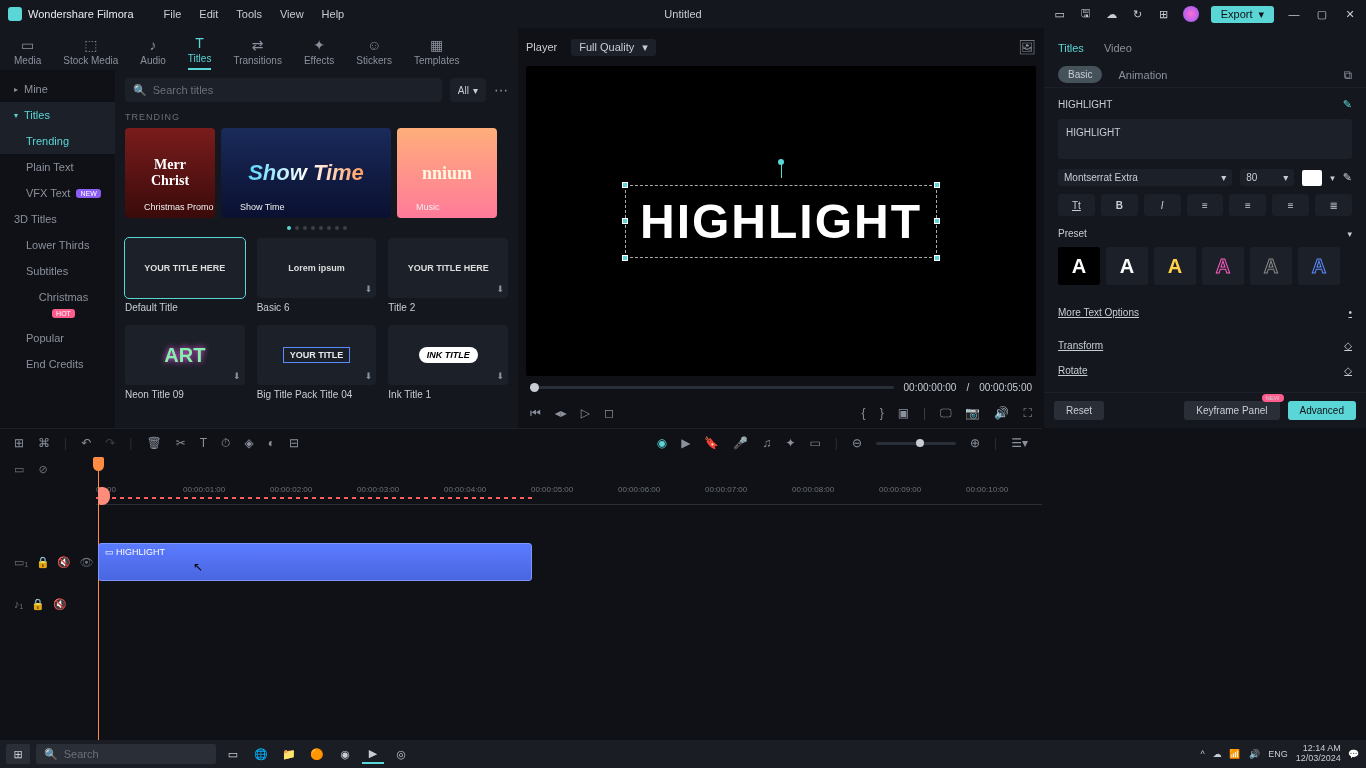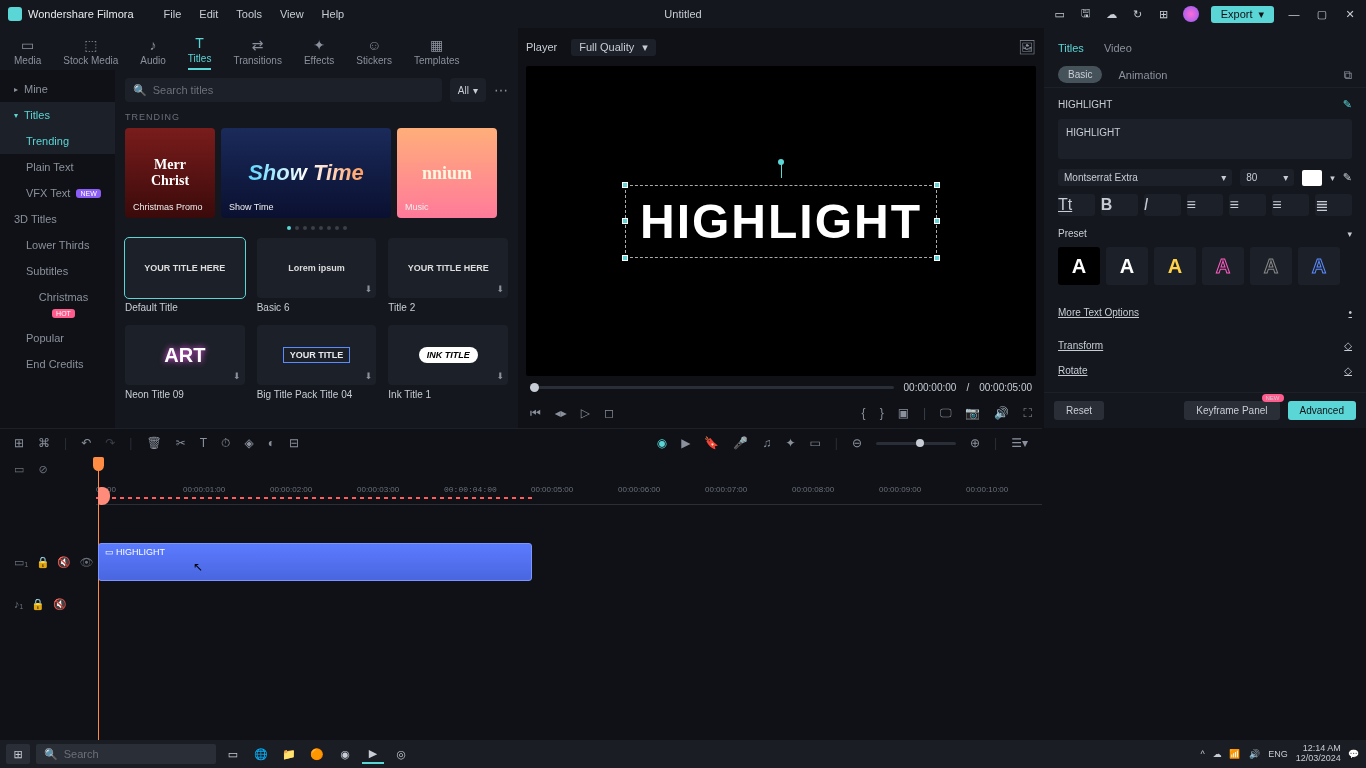--- a/index.html
+++ b/index.html
@@ -31,21 +31,21 @@
 .siderow .pill.pur{background:#8b5cf6;}
 
 .browser{flex:1;padding:8px 10px;display:flex;flex-direction:column;overflow:hidden;}
 .searchrow{display:flex;align-items:center;gap:8px;}
 .search{flex:1;background:#1c2028;border-radius:4px;height:24px;display:flex;align-items:center;padding:0 8px;color:#6b707a;font-size:11px;gap:6px;}
 .allbtn{background:#1c2028;border-radius:4px;height:24px;padding:0 8px;font-size:10px;display:flex;align-items:center;gap:4px;}
 .dotsbtn{color:#8b919c;font-size:14px;}
 .sect{font-size:9px;letter-spacing:1px;color:#6b707a;margin:10px 0 6px;}
 .trow{display:flex;gap:6px;overflow:hidden;}
 .tcard{height:90px;border-radius:4px;position:relative;display:flex;align-items:center;justify-content:center;color:#fff;font-weight:bold;}
-.tcard .cap{position:absolute;left:8px;bottom:6px;font-size:9px;font-weight:normal;color:#eee;}
+.tcard .cap{position:absolute;left:19px;bottom:6px;font-size:9px;font-weight:normal;color:#eee;}
 .dots{display:flex;justify-content:center;gap:4px;margin:8px 0;}
 .dots span{width:4px;height:4px;border-radius:50%;background:#3a3f48;}
 .dots span.on{background:#5bd6d6;}
 .grid3{display:grid;grid-template-columns:repeat(3,1fr);gap:12px;}
 .gcard{height:60px;background:#1c2028;border-radius:4px;display:flex;align-items:center;justify-content:center;font-size:10px;color:#e8eaed;position:relative;}
 .gcard.sel{outline:1px solid #5bd6d6;}
 .gcard .dl{position:absolute;right:4px;bottom:4px;font-size:9px;color:#8b919c;}
 .glabel{font-size:10px;color:#c8cdd5;margin-top:4px;}
 
 .col-mid{flex:1;background:#0f1116;display:flex;flex-direction:column;padding:4px 8px 0;}
@@ -70,21 +70,21 @@
 .rsub .pill2{background:#46525a;padding:3px 10px;border-radius:10px;font-size:10px;}
 .rsub .adv{margin-left:auto;color:#8b919c;font-size:12px;}
 .rbody{flex:1;overflow-y:auto;padding:10px 14px;}
 .rrow{display:flex;align-items:center;gap:8px;margin-bottom:8px;}
 .rlabel{font-size:10px;color:#c8cdd5;}
 .tinput{background:#1c2028;border-radius:3px;padding:8px;color:#c8cdd5;width:100%;height:40px;font-size:10px;}
 .fontsel{background:#1c2028;border-radius:3px;padding:3px 6px;flex:1;display:flex;align-items:center;justify-content:space-between;font-size:10px;}
 .sizesel{background:#1c2028;border-radius:3px;padding:3px 6px;width:54px;display:flex;align-items:center;justify-content:space-between;font-size:10px;}
 .swatch{width:20px;height:16px;background:#fff;border-radius:2px;}
 .stylebtns{display:flex;gap:6px;margin-top:6px;}
-.sbtn{flex:1;height:22px;background:#1c2028;border-radius:3px;display:flex;align-items:center;justify-content:flex-start;font-size:16px;}
+.sbtn{flex:1;height:22px;background:#1c2028;border-radius:3px;display:flex;align-items:center;justify-content:center;font-size:10px;}
 .presets{display:flex;gap:6px;margin-top:6px;}
 .preset{width:42px;height:38px;background:#1c2028;border-radius:3px;display:flex;align-items:center;justify-content:center;font-size:20px;font-weight:900;}
 .sec{margin-top:14px;padding-top:8px;}
 .sechead{display:flex;align-items:center;justify-content:space-between;font-size:10px;color:#c8cdd5;text-decoration:underline;}
 .rfoot{height:36px;border-top:1px solid #1c2028;display:flex;align-items:center;padding:0 10px;gap:8px;}
 .rfoot .btn{padding:4px 12px;border-radius:3px;font-size:10px;}
 .rfoot .reset{background:#2a2e36;}
 .rfoot .kf{background:#2a2e36;margin-left:auto;position:relative;}
 .rfoot .kf .new{position:absolute;top:-7px;right:-4px;font-size:6px;background:#ff5c8d;padding:1px 4px;border-radius:6px;}
 .rfoot .advb{background:#5bd6d6;color:#0f1116;}
@@ -269,21 +269,21 @@
             </div>
             <div>
               <div class="gcard">
                 <span style="font-size:9px;font-weight:bold;color:#ddd">YOUR TITLE HERE</span>
                 <span class="dl">⬇</span>
               </div>
               <div class="glabel">Title 2</div>
             </div>
             <div>
               <div class="gcard">
-                <span style="font-size:20px;font-weight:900;color:#ffffff;text-shadow:0 0 6px #ff5cff">ART</span>
+                <span style="font-size:20px;font-weight:900;color:#86efac;text-shadow:0 0 6px #ff5cff">ART</span>
                 <span class="dl">⬇</span>
               </div>
               <div class="glabel">Neon Title 09</div>
             </div>
             <div>
               <div class="gcard">
                 <span style="border:1px solid #5b8bff;padding:2px 6px;font-size:9px;font-weight:bold">YOUR TITLE</span>
                 <span class="dl">⬇</span>
               </div>
               <div class="glabel">Big Title Pack Title 04</div>
@@ -469,21 +469,21 @@
   <div style="height:24px;display:flex;align-items:center;padding-left:14px;gap:14px;color:#6b707a;font-size:11px">
     <span>▭</span>
     <span>⊘</span>
   </div>
   <div class="truler" id="ruler">
     <div class="redline" style="width:440px"></div>
   <span class="tmark" style="left: 0px;">00:00</span>
       <span class="tmark" style="left: 87px;">00:00:01:00</span>
       <span class="tmark" style="left: 174px;">00:00:02:00</span>
       <span class="tmark" style="left: 261px;">00:00:03:00</span>
-      <span class="tmark" style="left: 348px; font-family: Liberation Mono, monospace;">00:00:04:00</span>
+      <span class="tmark" style="left: 348px;">00:00:04:00</span>
       <span class="tmark" style="left: 435px;">00:00:05:00</span>
       <span class="tmark" style="left: 522px;">00:00:06:00</span>
       <span class="tmark" style="left: 609px;">00:00:07:00</span>
       <span class="tmark" style="left: 696px;">00:00:08:00</span>
       <span class="tmark" style="left: 783px;">00:00:09:00</span>
       <span class="tmark" style="left: 870px;">00:00:10:00</span>
     </div>
   <div class="playhead" style="left:98px">
       <div class="head"></div>
     </div>

